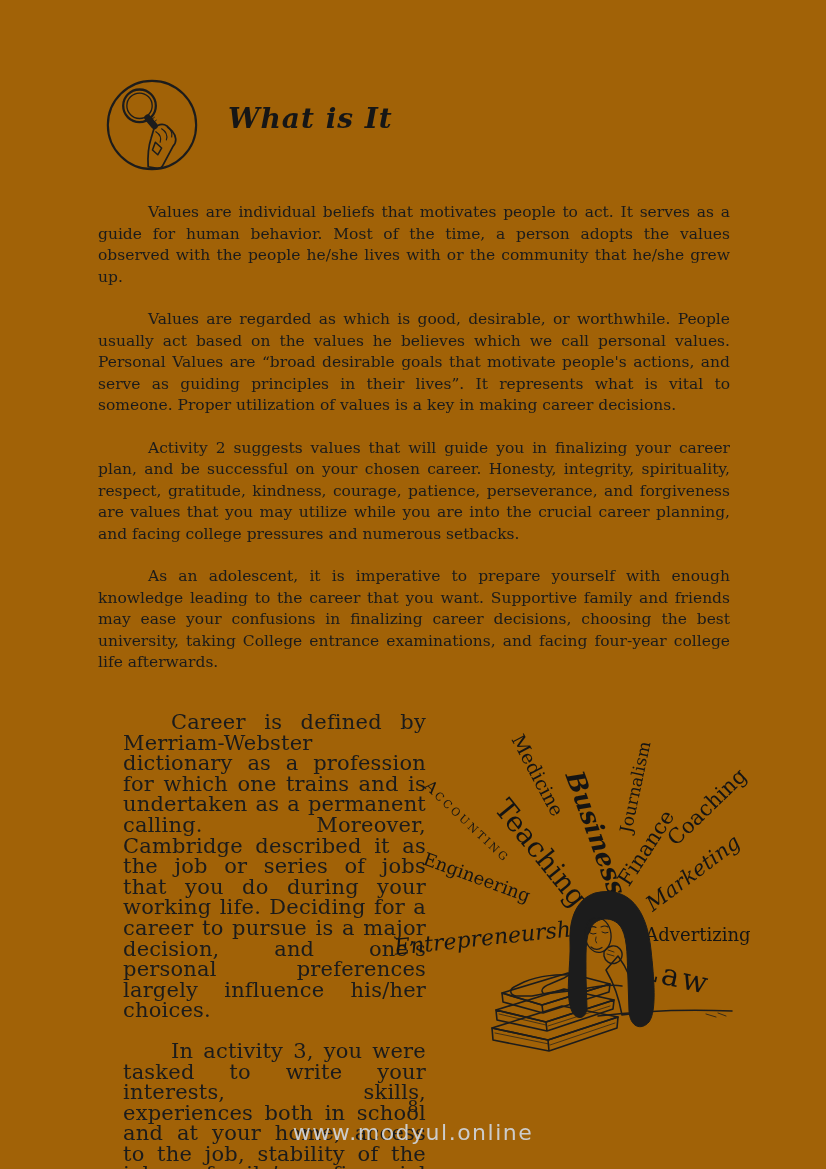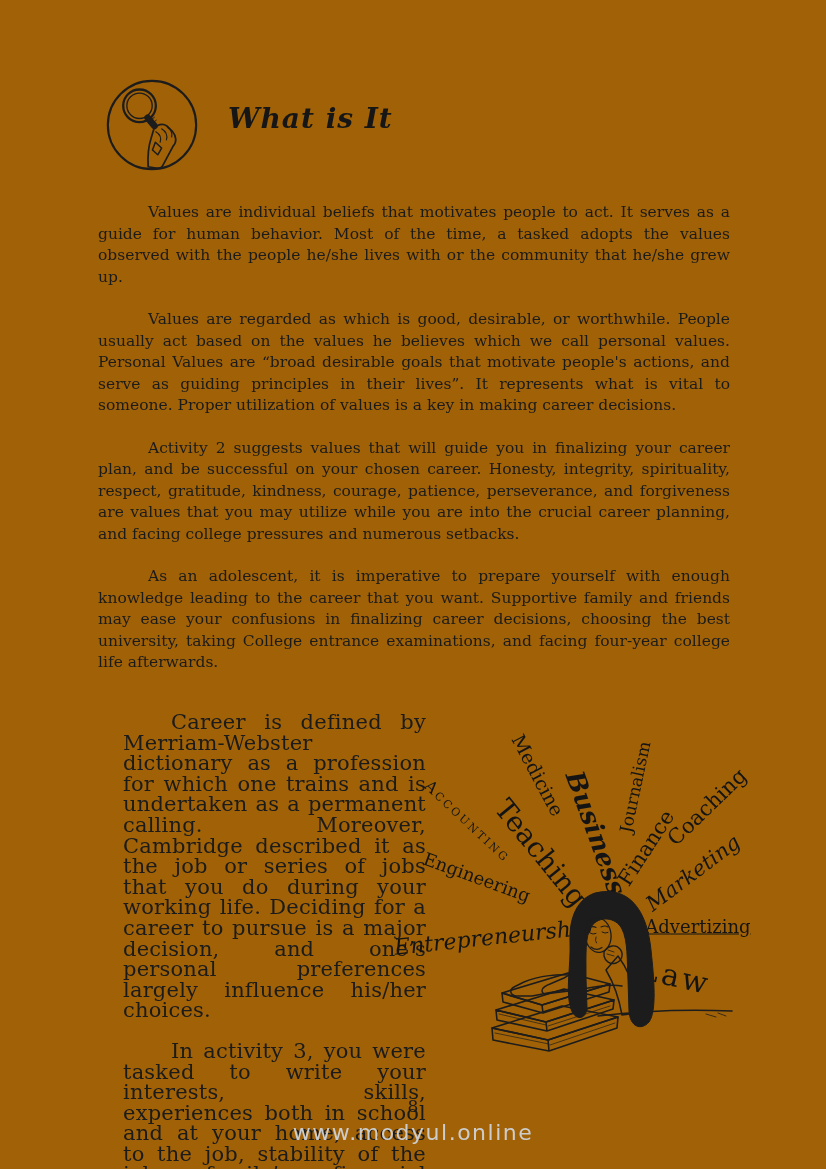--- a/index.html
+++ b/index.html
@@ -42,21 +42,21 @@
   .cw-accounting{left:63px;top:116px;font-size:16px;font-variant:small-caps;letter-spacing:2.5px;transform:translate(-50%,-50%) rotate(43deg);}
   .cw-medicine{left:133px;top:70px;font-size:19px;transform:translate(-50%,-50%) rotate(62deg);}
   .cw-teaching{left:136px;top:148px;font-size:28px;transform:translate(-50%,-50%) rotate(51deg);}
   .cw-business{left:191px;top:128px;font-size:26px;font-style:italic;font-weight:bold;transform:translate(-50%,-50%) rotate(70deg);}
   .cw-journalism{left:230px;top:82px;font-size:17px;transform:translate(-50%,-50%) rotate(-78deg);}
   .cw-finance{left:241px;top:143px;font-size:21px;transform:translate(-50%,-50%) rotate(-57deg);}
   .cw-coaching{left:302px;top:102px;font-size:21px;transform:translate(-50%,-50%) rotate(-44deg);}
   .cw-marketing{left:288px;top:168px;font-size:21px;font-style:italic;transform:translate(-50%,-50%) rotate(-37deg);}
   .cw-engineering{left:72px;top:172px;font-size:18px;transform:translate(-50%,-50%) rotate(20deg);}
   .cw-entrepreneurship{left:88px;top:232px;font-size:22px;font-style:italic;transform:translate(-50%,-50%) rotate(-6deg);}
-  .cw-advertizing{left:293px;top:221px;font-size:18px;transform:translate(-50%,-50%);text-decoration:underline;}
+  .cw-advertizing{left:293px;top:229px;font-size:18px;transform:translate(-50%,-50%);}
   .cw-law{left:270px;top:271px;font-size:30px;letter-spacing:3px;transform:translate(-50%,-50%) rotate(13deg);}
   .girl-drawing{position:absolute;left:75px;top:185px;width:265px;height:178px;}
   
   .page-number{
     position:absolute;left:0;top:1096px;width:826px;
     text-align:center;font-size:17px;color:#1b1b1b;
   }
   .watermark{
     position:absolute;left:0;top:1120px;width:826px;
     text-align:center;
@@ -77,21 +77,21 @@
     <path class="ink" d="M45.5,42.5 L52.5,51" stroke-width="7"></path>
     <path class="ink" d="M46.5,46.5 l6,-4.5 M48.5,49.5 l6,-4.5" stroke-width="1"></path>
     <path class="ink" d="M52,54 C55,49.5 61,48 65.5,51 L71.5,57 C75.5,61.5 76,68 72,72 L61,92.5 C60,94.5 57,95.5 54,95 L46,93.5 C45.5,85 46,73 49,64 Z" stroke-width="1.8" fill="#ffffff"></path>
     <path class="ink" d="M54,57 C58,59.5 60,63.5 58.5,68 M60,54 C64,56.5 66.5,60.5 65,65.5 M66,52.5 C69.5,55 71.5,58.5 70.5,62.5" stroke-width="1.2"></path>
     <path class="ink" d="M53.5,68 L60,74 L56,81 L50.5,76 Z" stroke-width="1.6" fill="#ffffff"></path>
   </svg>
 
   <div class="page-title">What is It</div>
 
   <div class="body-text">
-    <p>Values are individual beliefs that motivates people to act. It serves as a guide for human behavior. Most of the time, a tasked adopts the values observed with the people he/she lives with or the community that he/she grew up.</p>
+    <p>Values are individual beliefs that motivates people to act. It serves as a guide for human behavior. Most of the time, a person adopts the values observed with the people he/she lives with or the community that he/she grew up.</p>
     <p>Values are regarded as which is good, desirable, or worthwhile. People usually act based on the values he believes which we call personal values. Personal Values are “broad desirable goals that motivate people's actions, and serve as guiding principles in their lives”. It represents what is vital to someone. Proper utilization of values is a key in making career decisions.</p>
     <p>Activity 2 suggests values that will guide you in finalizing your career plan, and be successful on your chosen career. Honesty, integrity, spirituality, respect, gratitude, kindness, courage, patience, perseverance, and forgiveness are values that you may utilize while you are into the crucial career planning, and facing college pressures and numerous setbacks.</p>
     <p>As an adolescent, it is imperative to prepare yourself with enough knowledge leading to the career that you want. Supportive family and friends may ease your confusions in finalizing career decisions, choosing the best university, taking College entrance examinations, and facing four-year college life afterwards.</p>
   </div>
 
   <div class="columns">
     <div class="left-col">
       <p>Career is defined by Merriam-Webster dictionary as a profession for which one trains and is undertaken as a permanent calling. Moreover, Cambridge described it as the job or series of jobs that you do during your working life.  Deciding for a career to pursue is a major decision, and one’s personal preferences largely influence his/her choices.</p>
       <p>In activity 3, you were tasked to write your interests, skills, experiences both in school and at your home, access to the job, stability of the job, family’s financial situation, dream career, open examinations of career choice, and person you confide with.</p>
     </div>

